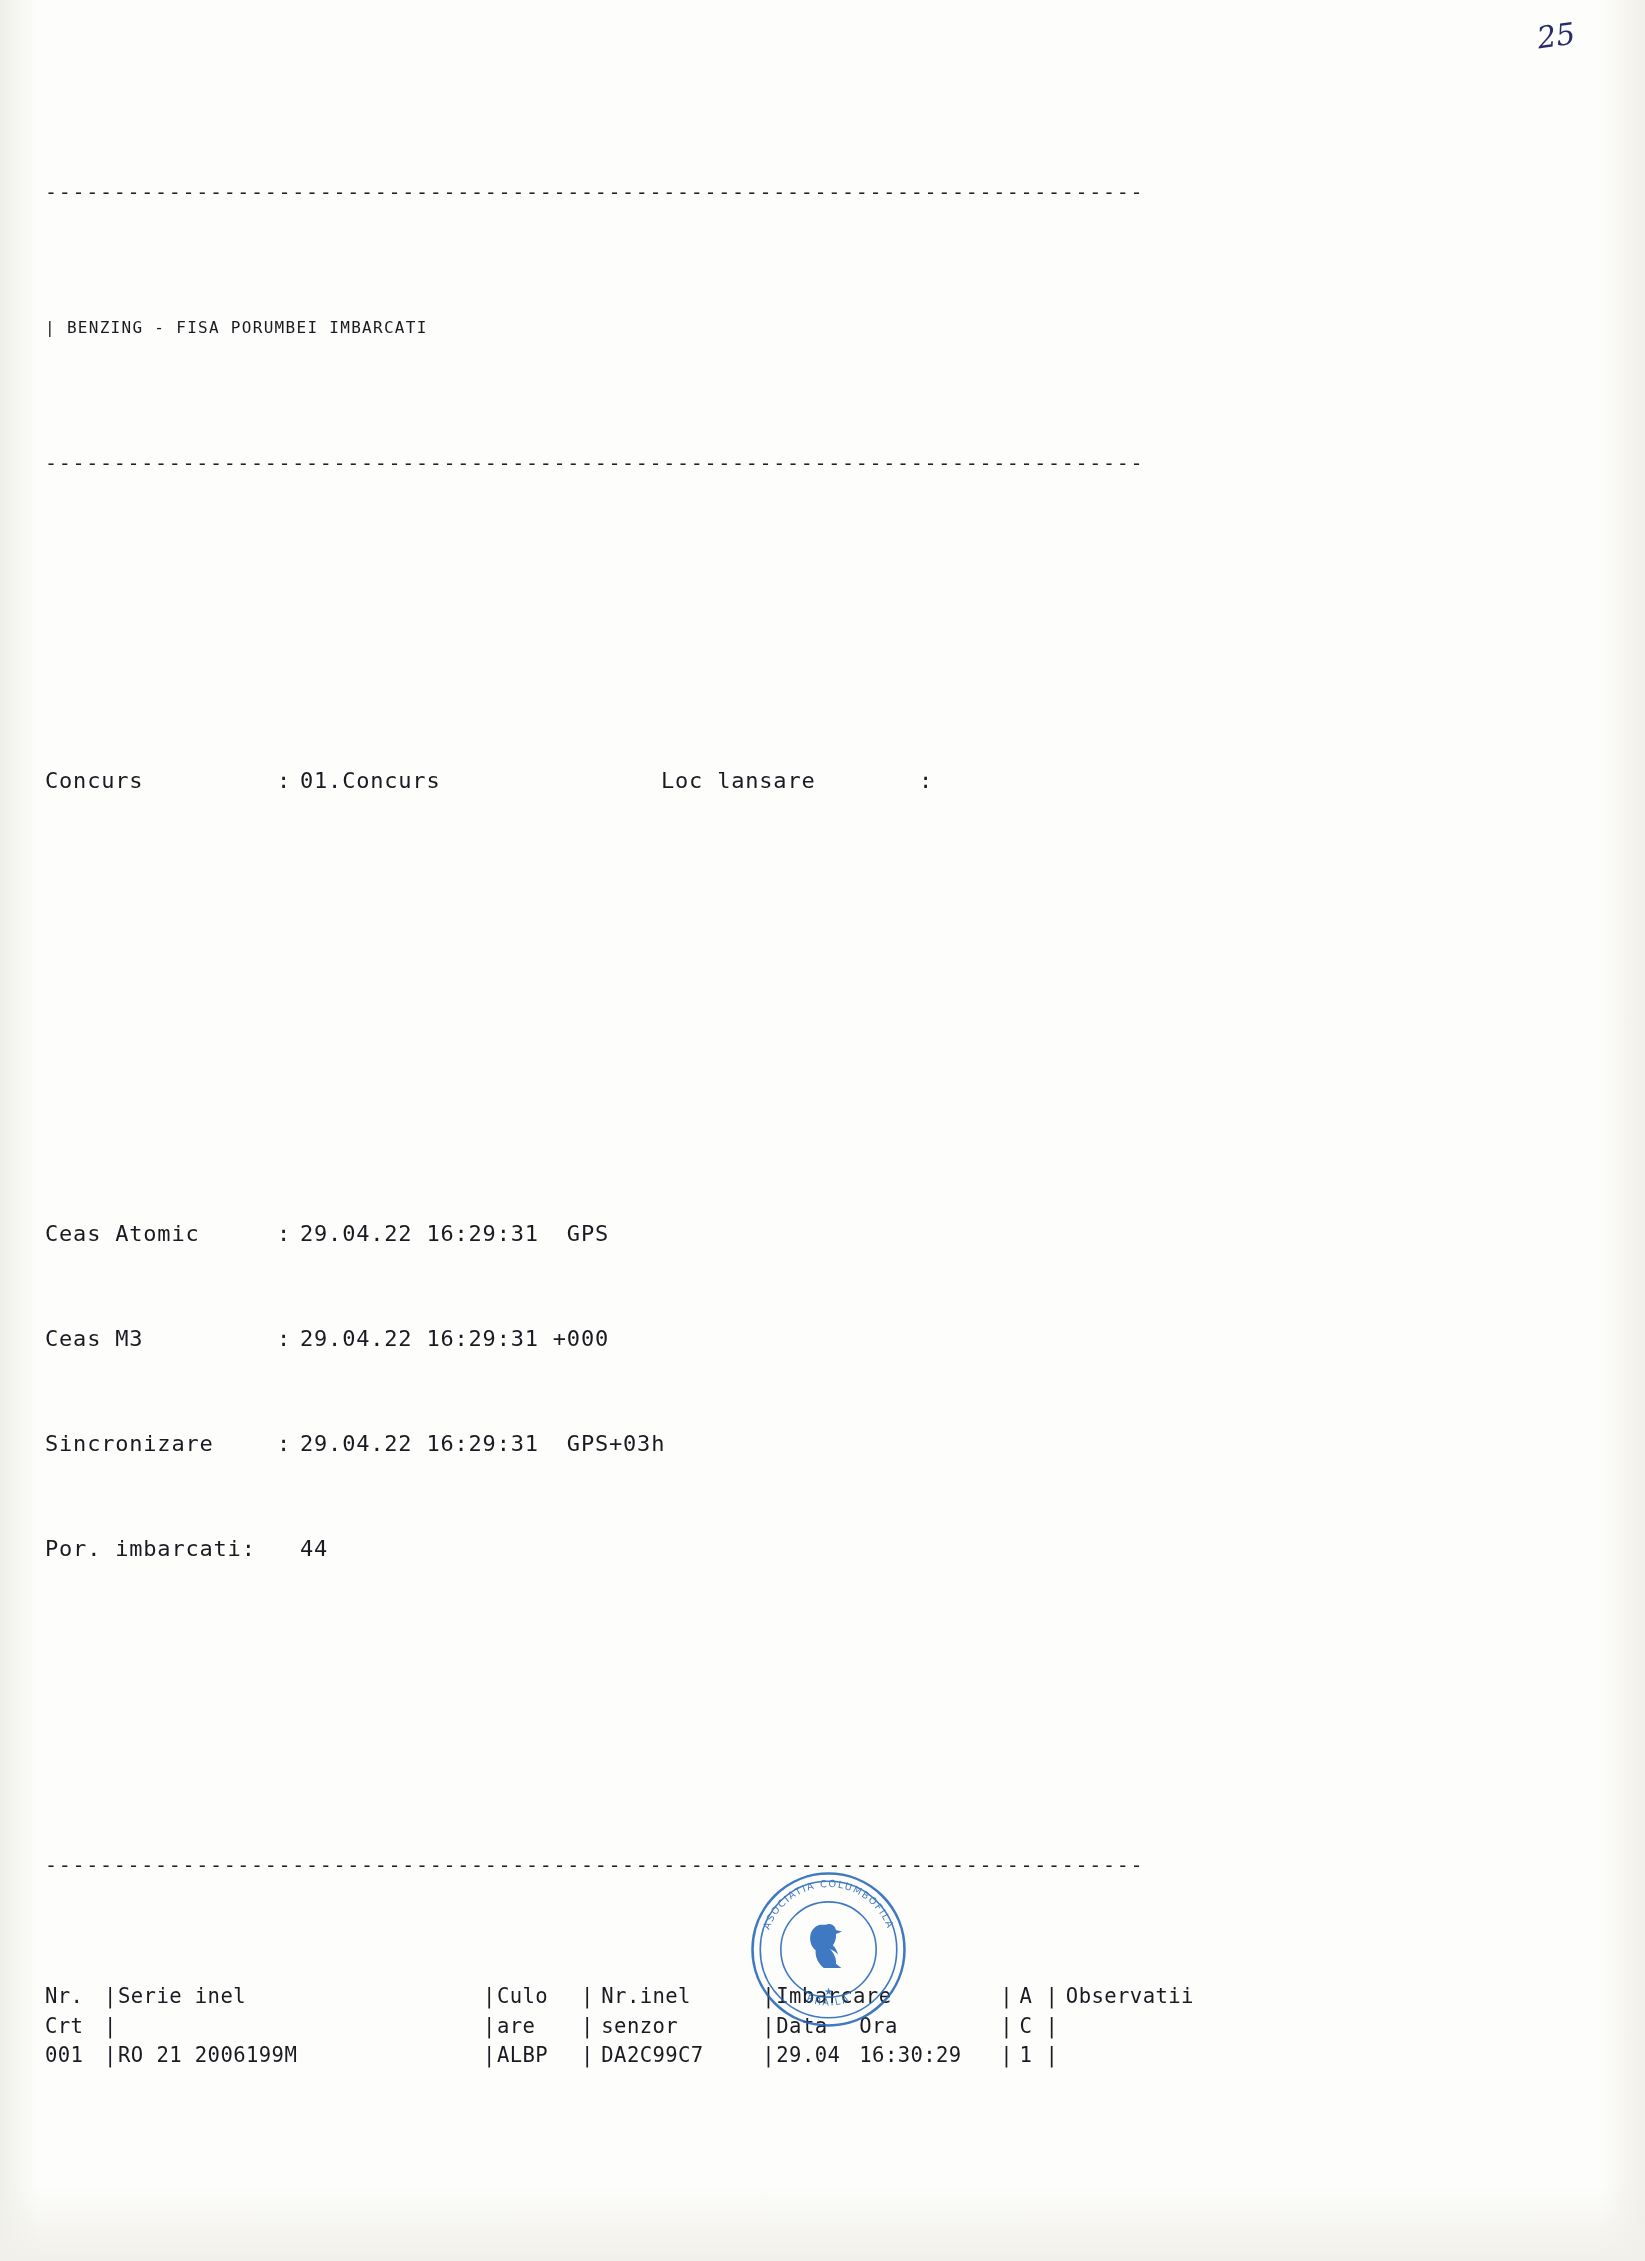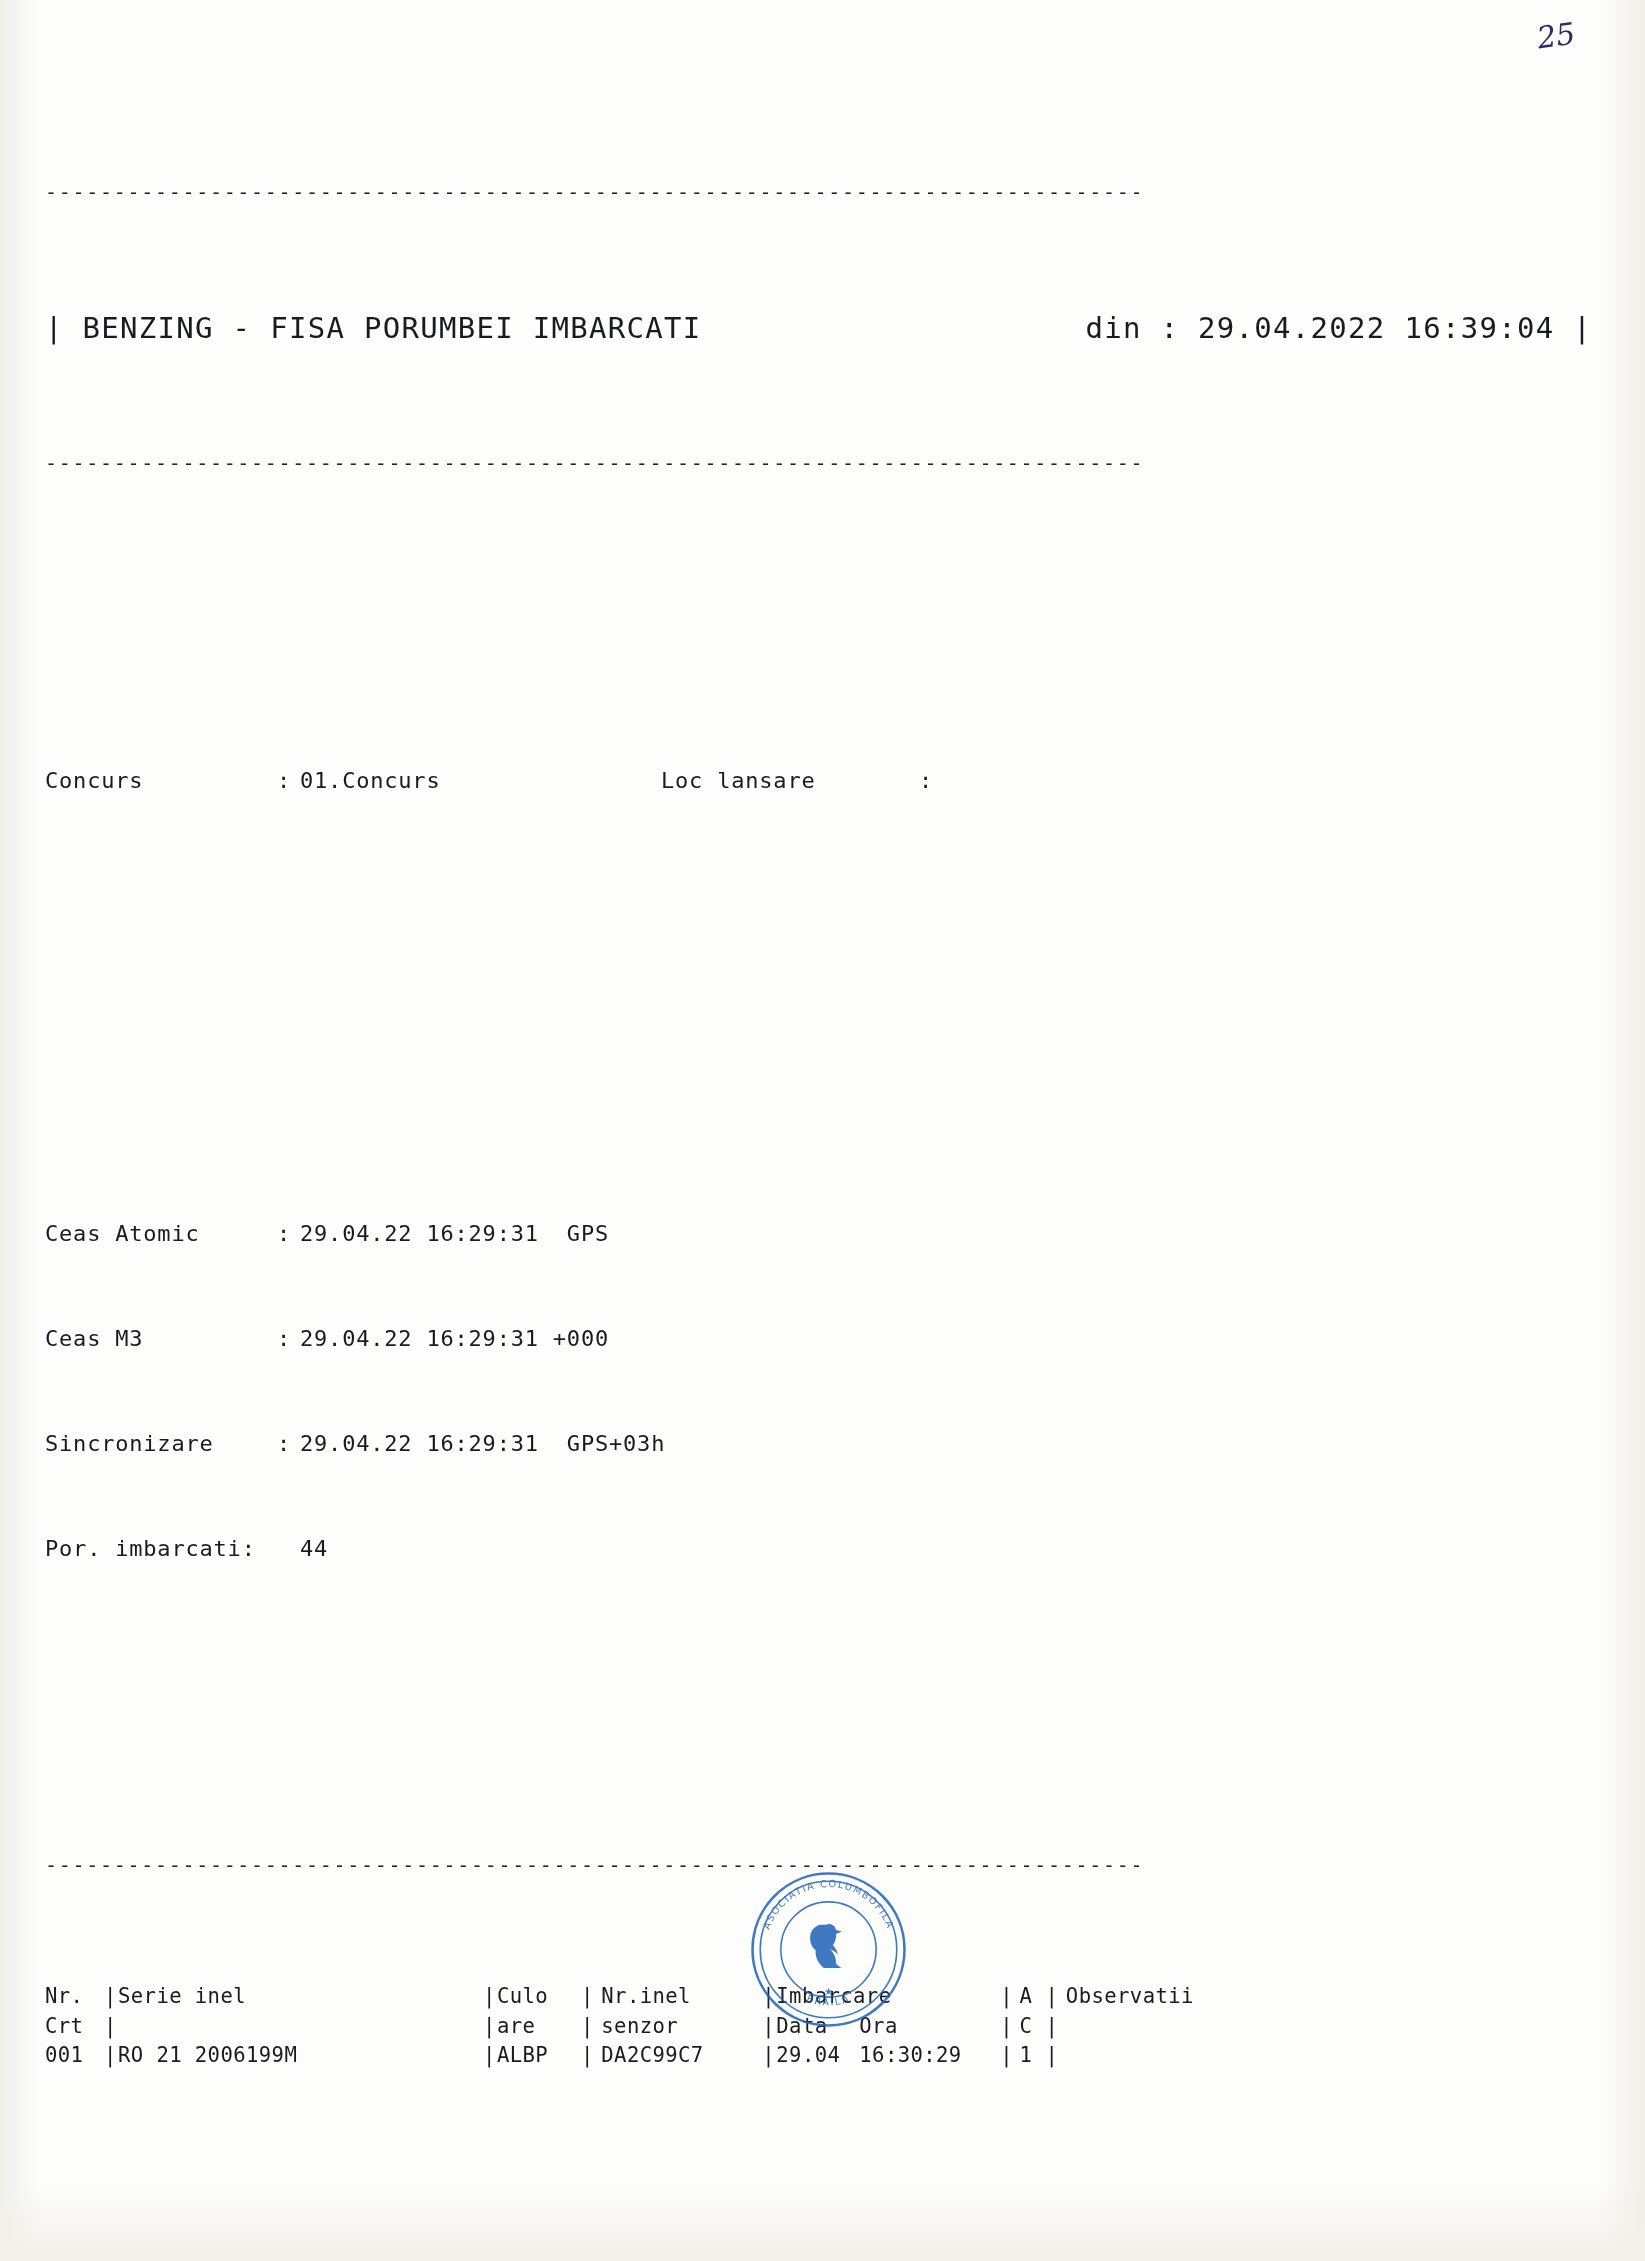--- a/index.html
+++ b/index.html
@@ -59,21 +59,21 @@
     overflow: hidden;
     height: 27px;
   }
 
   .row { white-space: pre; }
 
   .titlebar {
     display: flex;
     justify-content: space-between;
     white-space: pre;
-    font-size: 29px;
+    font-size: 16px;
     line-height: 40px;
     letter-spacing: 1.3px;
   }
 
   .spacer-sm { height: 11.6px; }
   .spacer-md { height: 22px; }
 
   .hdr-block { font-size: 22px; line-height: 35px; letter-spacing: 0.8px; }
 
   table.listing {
@@ -132,21 +132,20 @@
   <div class="paper-edge-bottom"></div>
 
   <div class="pagenum-handwritten">25</div>
 
   <div class="content">
 
     <div class="dashline">--------------------------------------------------------------------------------</div>
 
     <div class="titlebar">
       <span><span>| </span><span>BENZING - FISA PORUMBEI IMBARCATI</span></span>
-      <span><span>din :</span> <span>29.04.2022 16:39:04</span> <span>|</span></span>
     </div>
 
     <div class="dashline">--------------------------------------------------------------------------------</div>
 
     <div class="spacer-sm"></div>
 
     <div class="hdr-block">
       <div class="row"><span style="display:inline-block;width:232px">Concurs</span><span style="display:inline-block;width:23px">:</span><span style="display:inline-block;width:361px">01.Concurs</span><span style="display:inline-block;width:258px">Loc lansare</span><span style="display:inline-block;width:23px">:</span><span></span></div>
 
       <div class="spacer-sm"></div>

